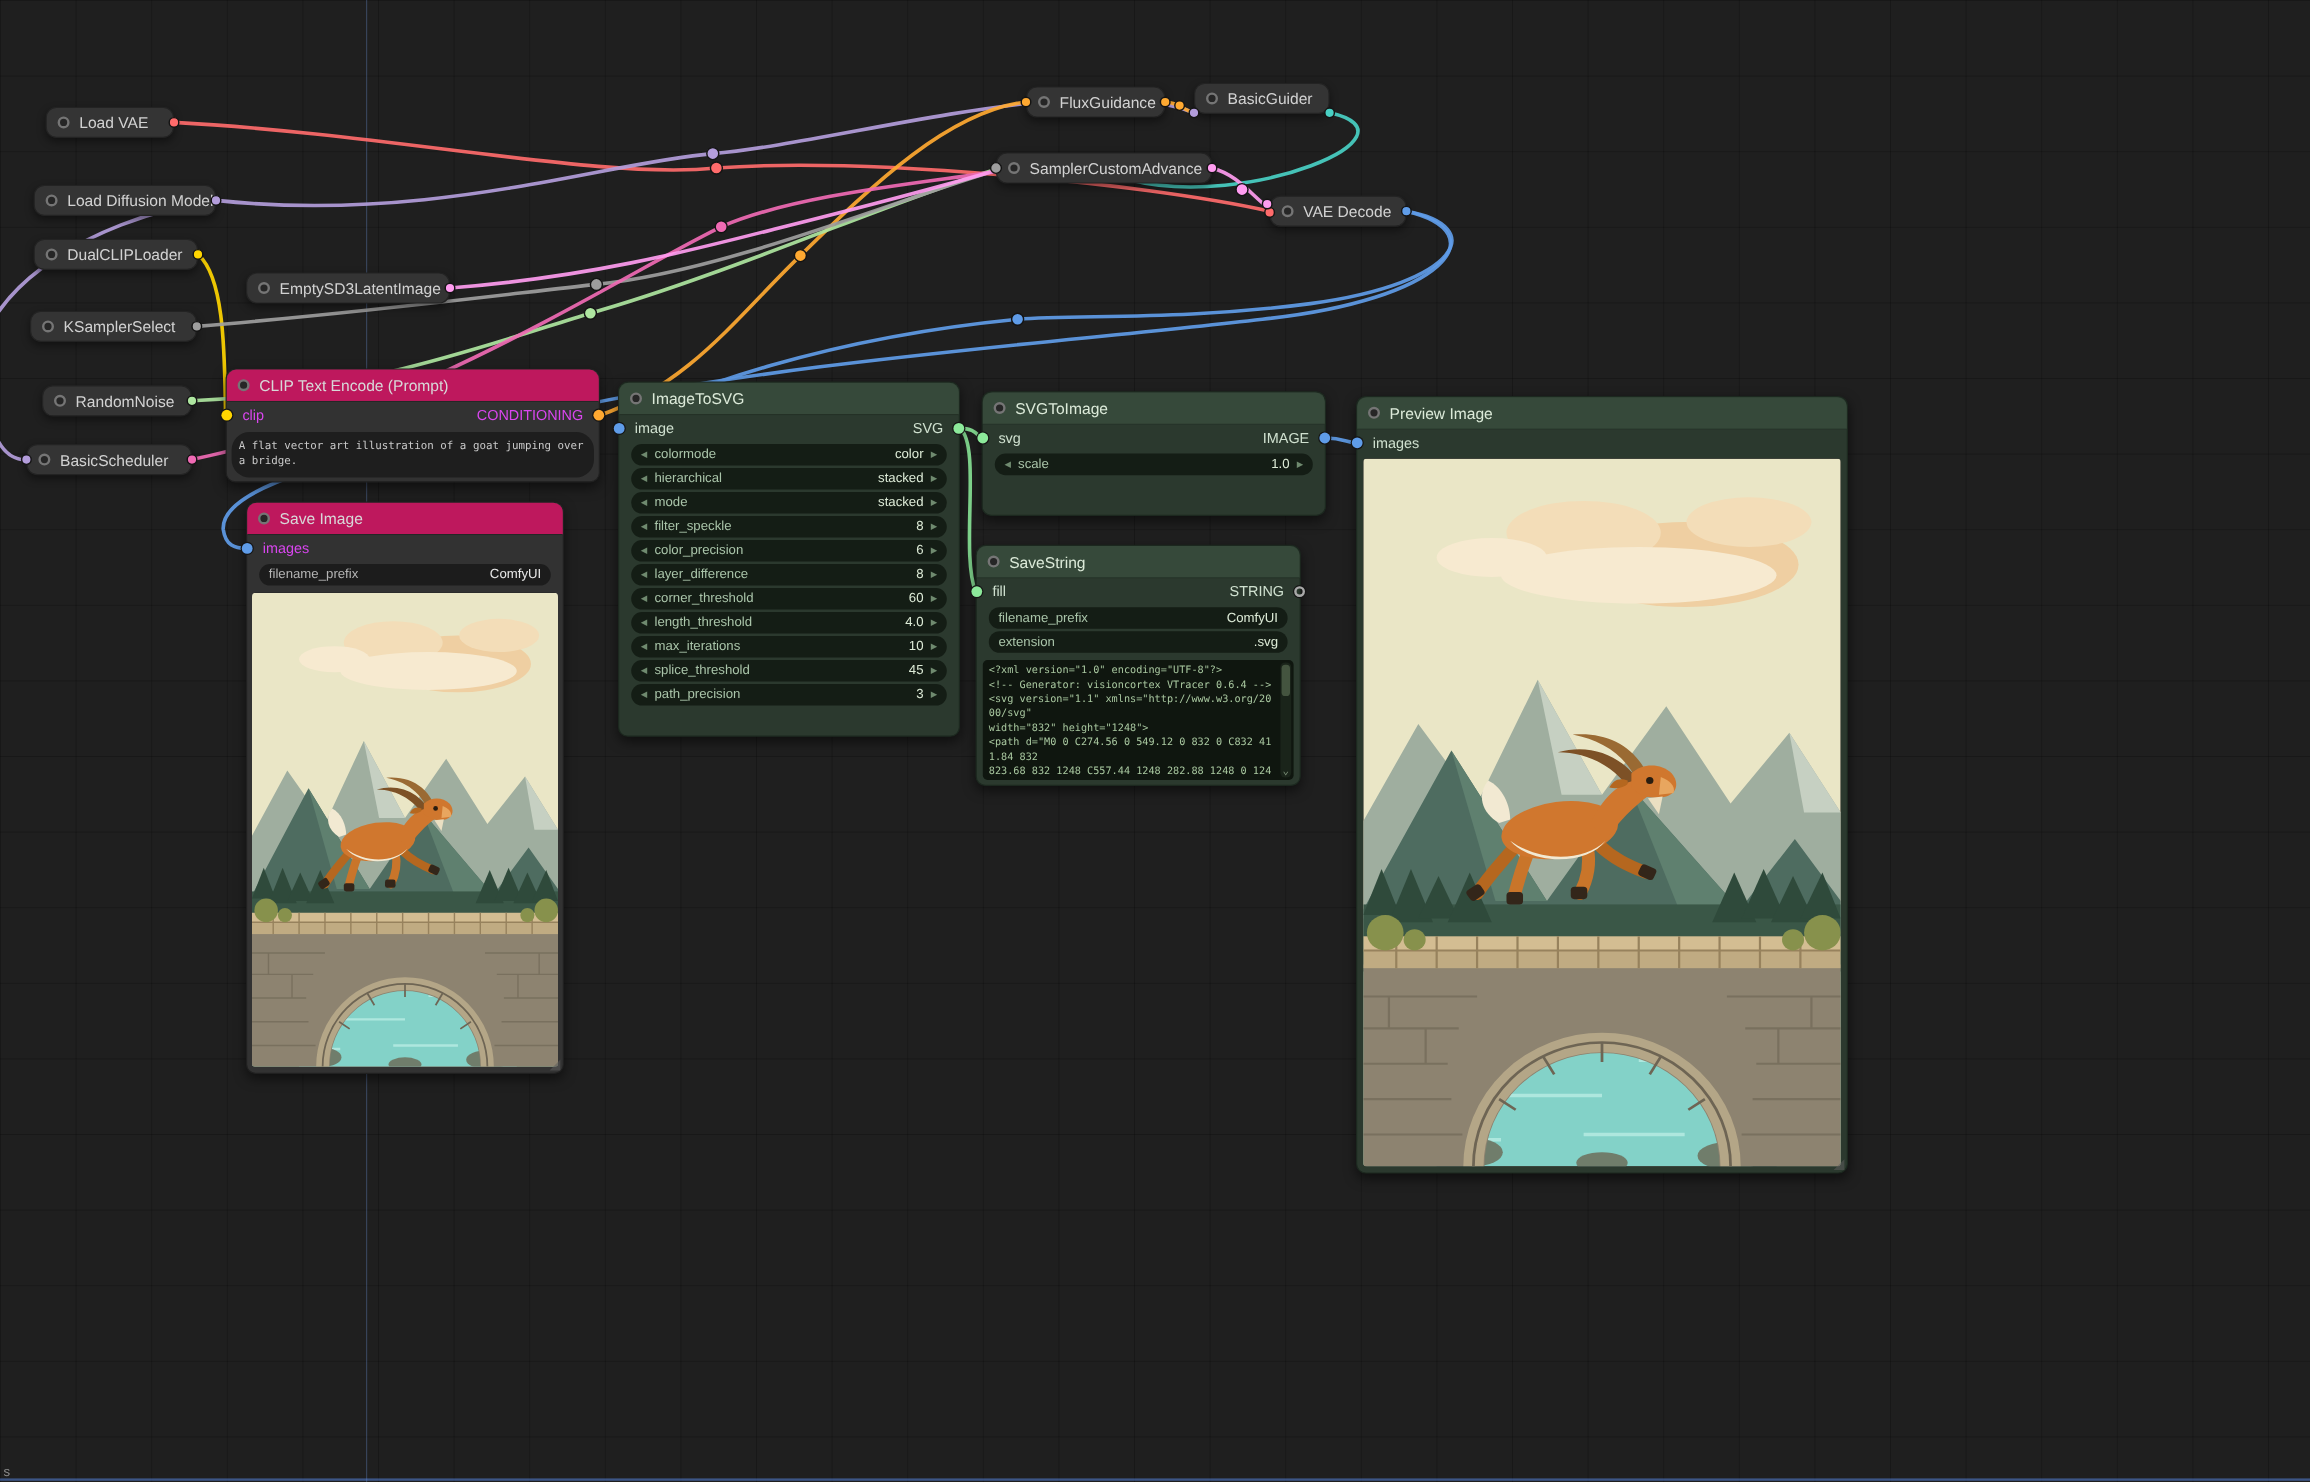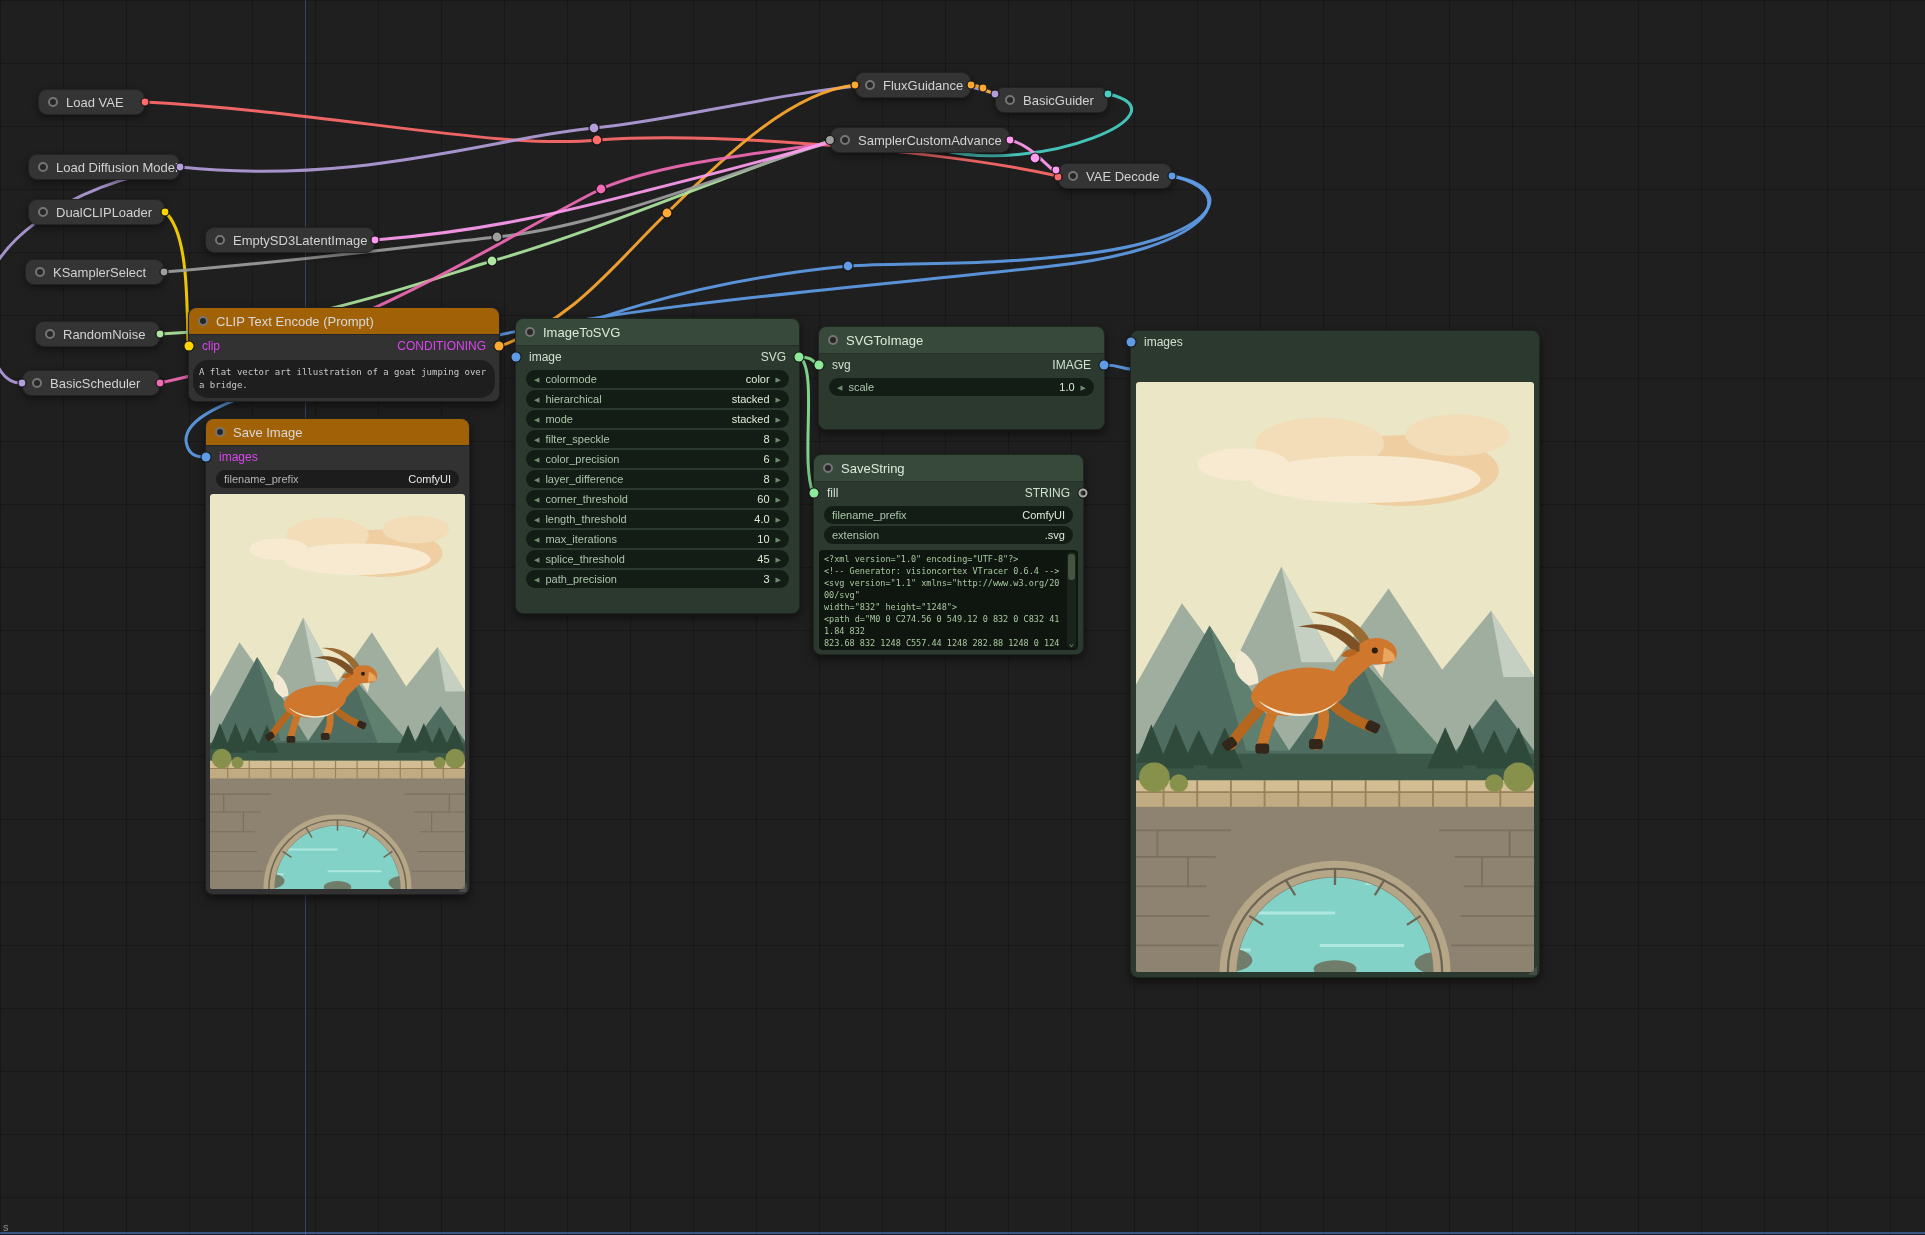--- a/index.html
+++ b/index.html
@@ -20,21 +20,21 @@
 
   .cnode{position:absolute;z-index:2;height:26px;background:#343434;border:1px solid #232323;
     border-radius:9px;display:flex;align-items:center;gap:8px;padding:0 9px;
     box-shadow:0 3px 7px rgba(0,0,0,.45);color:#d2d2d2;font-size:13px;}
   .cdot{width:10px;height:10px;border-radius:50%;background:#262626;border:2px solid #757575;flex:none;}
   .clabel{white-space:nowrap;}
 
   .node{position:absolute;z-index:2;background:#323232;border:1px solid #202020;border-radius:8px;
     box-shadow:0 4px 10px rgba(0,0,0,.5);}
   .nheader{height:27px;display:flex;align-items:center;gap:8px;padding:0 9px;
-    border-radius:8px 8px 0 0;background:#a16207;color:#d8d8d8;font-size:13px;border-bottom:1px solid #262626;}
+    border-radius:8px 8px 0 0;background:#be185d;color:#d8d8d8;font-size:13px;border-bottom:1px solid #262626;}
   .gnode{background:#2b392e;border-color:#1c281f;}
   .gnode .nheader{background:#36493a;border-bottom-color:#243126;color:#dcead9;}
 
   .srow{position:relative;height:22px;display:flex;align-items:center;justify-content:space-between;
     padding:0 13px;font-size:12px;color:#d946ef;}
   .gnode .srow{color:#cfe0cf;}
   .sd{position:absolute;top:50%;width:9px;height:9px;border-radius:50%;transform:translate(-50%,-50%);
     box-shadow:0 0 0 1px #151515;}
   .sd.in{left:0;} .sd.out{left:100%;}
   .sd.hollow{background:transparent !important;border:2px solid #a8a8a8;}
@@ -229,21 +229,21 @@
     <span class="clabel">BasicScheduler</span>
   </div>
 <div class="cnode" style="left:205px;top:227px;width:170px">
     <span class="cdot"></span>
     <span class="clabel">EmptySD3LatentImage</span>
   </div>
 <div class="cnode" style="left:855px;top:72px;width:116px">
     <span class="cdot"></span>
     <span class="clabel">FluxGuidance</span>
   </div>
-<div class="cnode" style="left:995px;top:87px;width:113px">
+<div class="cnode" style="left:995px;top:69px;width:113px">
     <span class="cdot"></span>
     <span class="clabel">BasicGuider</span>
   </div>
 <div class="cnode" style="left:830px;top:127px;width:180px">
     <span class="cdot"></span>
     <span class="clabel">SamplerCustomAdvance</span>
   </div>
 <div class="cnode" style="left:1058px;top:163px;width:114px">
     <span class="cdot"></span>
     <span class="clabel">VAE Decode</span>
@@ -411,20 +411,24 @@
 836.16 0 424.32 0 0 Z " fill="#0B0C20"
 transform="translate(0,0)"/&gt;</pre>
     <div class="sbar">
       <div class="sthumb"></div>
       <div class="sarrow">⌄</div>
     </div>
   </div>
 </div>
 
 <div class="node gnode" style="left:1130px;top:330px;width:410px;height:648px">
+  <div class="nheader">
+    <span class="cdot"></span>
+    <span>Preview Image</span>
+  </div>
   <div class="srow">
     <span class="sd in" style="background:var(--c-image)"></span>
     <span>images</span>
   </div>
   <div class="imgwrap" style="left:5px;right:5px;top:51px;bottom:5px">
     <svg class="art" viewBox="0 0 260 400" preserveAspectRatio="none">
         <use href="#scene"></use>
       </svg>
   </div>
   <div class="rz"></div>

